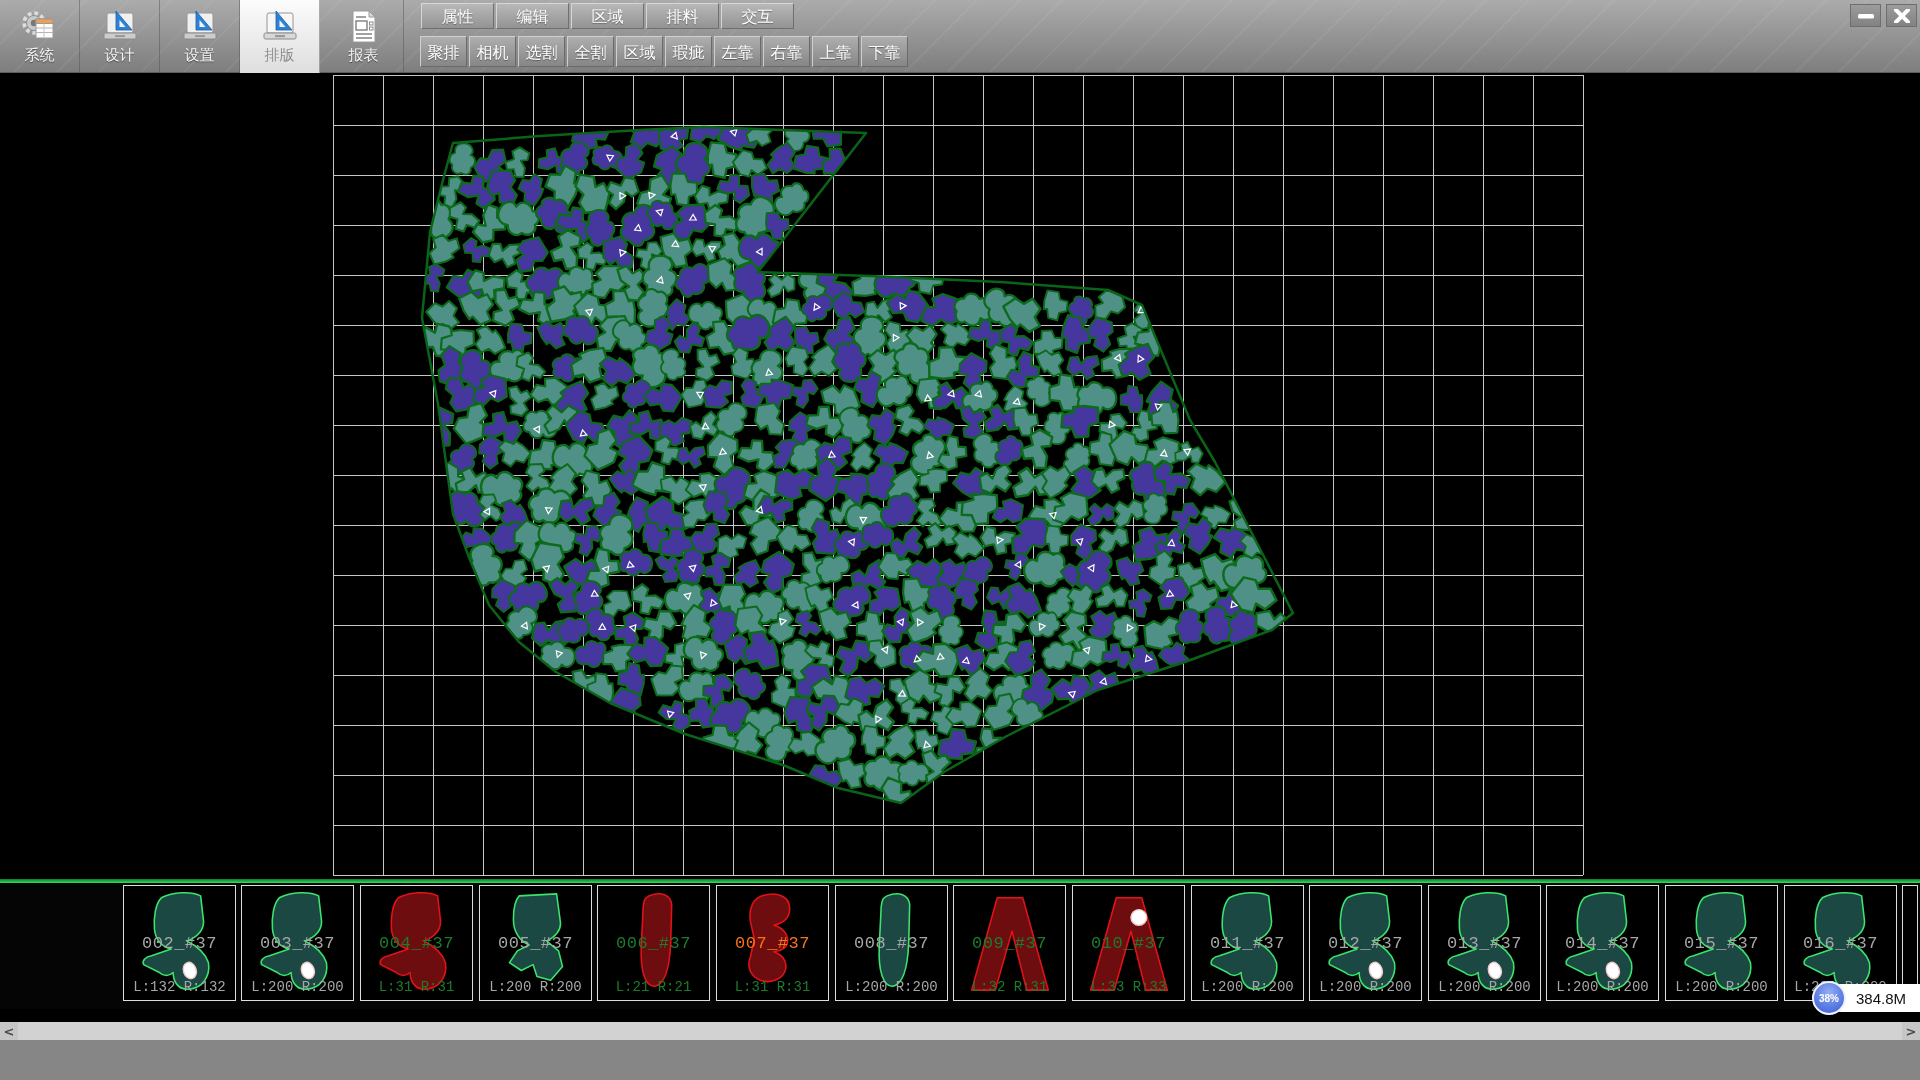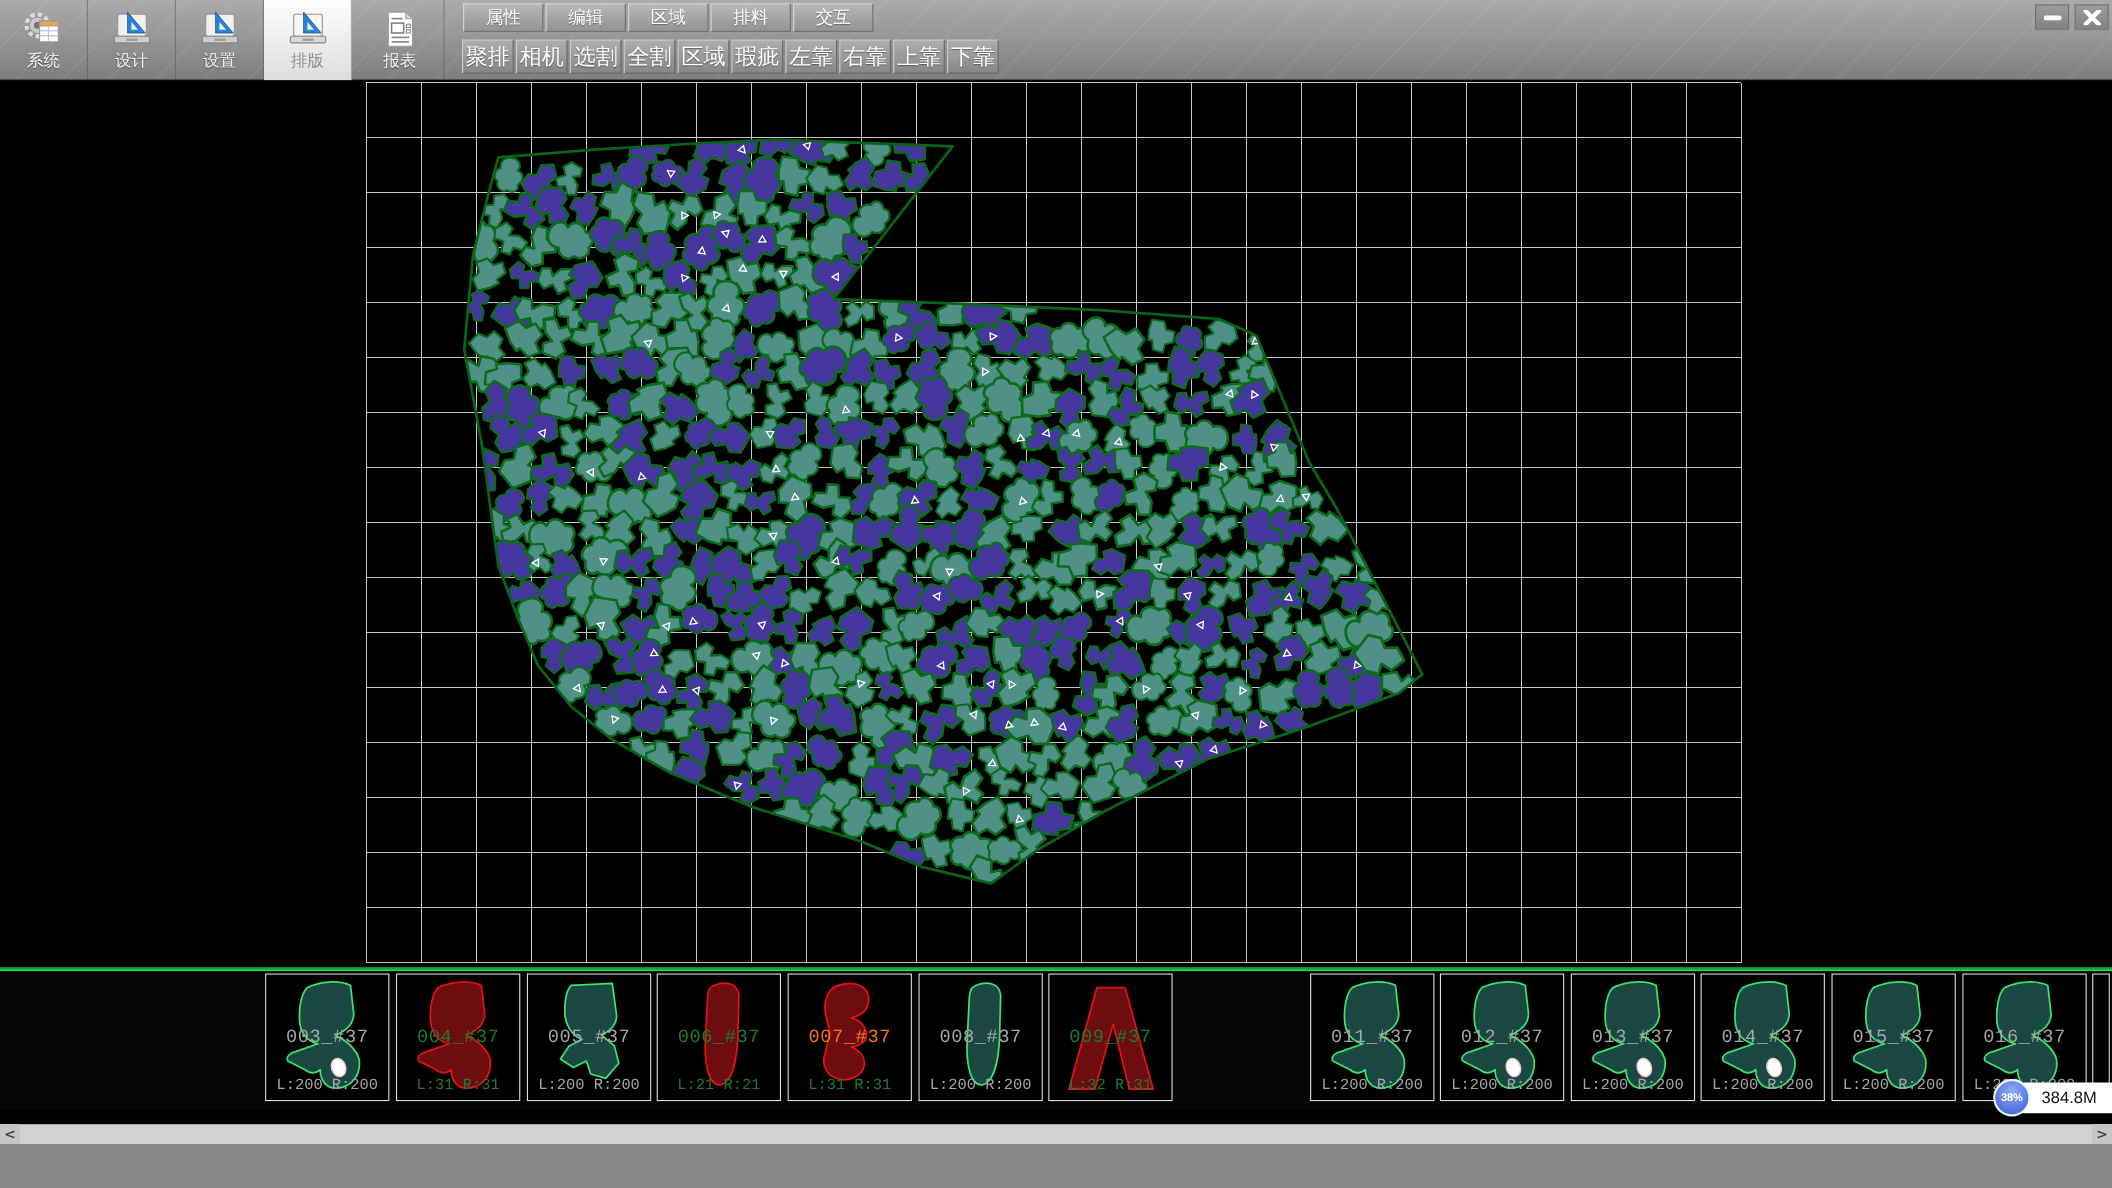--- a/index.html
+++ b/index.html
@@ -20,21 +20,21 @@
   .main-btn.active{background:linear-gradient(#fcfcfc,#dedede);}
   .main-btn.active .mlabel{color:#8f8f8f;text-shadow:none;}
   .main-btn.gap{margin-left:4px;}
 
   .menu-tabs{position:absolute;left:421px;top:3px;display:flex;gap:2px;}
   .menu-tab{width:73px;height:26px;line-height:26px;text-align:center;font-size:16px;color:#fff;
     text-shadow:0 1px 1px rgba(0,0,0,.35);
     background:linear-gradient(#b8b8b8,#939393);
     border:1px solid;border-color:#d6d6d6 #6f6f6f #6f6f6f #d6d6d6;box-sizing:border-box;}
   .action-row{position:absolute;left:420px;top:36px;display:flex;gap:2px;}
-  .action-btn{width:47px;height:31px;line-height:31px;text-align:center;font-size:20px;color:#fff;
+  .action-btn{width:47px;height:31px;line-height:31px;text-align:center;font-size:16px;color:#fff;
     text-shadow:0 1px 1px rgba(0,0,0,.4);
     background:linear-gradient(#aeaeae,#868686);
     border:1px solid;border-color:#cfcfcf #6a6a6a #6a6a6a #cfcfcf;box-sizing:border-box;}
 
   .win-controls{position:absolute;right:3px;top:4px;display:flex;gap:5px;}
   .win-btn{width:31px;height:23px;display:flex;align-items:center;justify-content:center;
     background:linear-gradient(#9c9c9c,#828282);border:1px solid #6e6e6e;box-sizing:border-box;}
 
   
   .canvas-area{position:absolute;left:0;top:73px;width:1920px;height:806px;background:#000;}
@@ -782,25 +782,33 @@
           <path d="M0,-3.4 L3.2,2.4 L-3.2,2.4 Z" transform="translate(670.1,641.2) rotate(193)" fill="none" stroke="#ffffff" stroke-width="1.2"></path>
           <path d="M0,-3.4 L3.2,2.4 L-3.2,2.4 Z" transform="translate(877.6,646.5) rotate(207)" fill="none" stroke="#ffffff" stroke-width="1.2"></path>
           <path d="M0,-3.4 L3.2,2.4 L-3.2,2.4 Z" transform="translate(926.6,671.6) rotate(347)" fill="none" stroke="#ffffff" stroke-width="1.2"></path>
         </g>
         <polygon points="453,70 540,63 640,57 704,54 866,60 758,199 870,203 1000,209 1108,217 1142,232 1190,347 1215,389 1245,447 1293,540 1272,557 1185,589 1098,617 1005,664 944,699 901,730 838,715 783,692 685,661 610,630 556,599 519,569 489,532 470,487 453,441 438,331 422,245 430,159 443,107" fill="none" stroke="#0a6418" stroke-width="2.5" stroke-linejoin="round"></polygon>
       </svg>
   </div>
 
   <div class="tray-topline"></div>
   <div class="tray" id="tray">
-      <div class="tray-cell" style="left: 241px;">
+      <div class="tray-cell" style="left: 123px;">
         <svg viewBox="0 0 94 112" width="96" height="110">
           <path d="M28,10 C40,4 58,3 68,8 L71,34 C71,44 64,50 54,54 C62,58 72,64 76,76 C78,90 70,102 56,103 C46,104 40,96 40,86 C36,90 30,90 26,86 L10,78 C8,74 12,70 18,69 L38,62 C28,60 22,52 21,42 C20,30 22,16 28,10 Z" fill="#1c4843" stroke="#3be46a" stroke-width="1.6" stroke-linejoin="round"></path>
           <ellipse cx="57" cy="84" rx="6.5" ry="8.5" transform="rotate(-18 57 84)" fill="#ffffff" stroke="#efc9c9" stroke-width="1.4"></ellipse>
         </svg>
+        <div class="piece-name" style="color: rgb(166, 166, 166);">002_#37</div>
+        <div class="piece-info" style="color: rgb(166, 166, 166);">L:132 R:132</div>
+      </div>
+      <div class="tray-cell" style="left: 241px;">
+        <svg viewBox="0 0 94 112" width="96" height="110">
+          <path d="M28,10 C40,4 58,3 68,8 L71,34 C71,44 64,50 54,54 C62,58 72,64 76,76 C78,90 70,102 56,103 C46,104 40,96 40,86 C36,90 30,90 26,86 L10,78 C8,74 12,70 18,69 L38,62 C28,60 22,52 21,42 C20,30 22,16 28,10 Z" fill="#1c4843" stroke="#3be46a" stroke-width="1.6" stroke-linejoin="round"></path>
+          <ellipse cx="57" cy="84" rx="6.5" ry="8.5" transform="rotate(-18 57 84)" fill="#ffffff" stroke="#efc9c9" stroke-width="1.4"></ellipse>
+        </svg>
         <div class="piece-name" style="color: rgb(166, 166, 166);">003_#37</div>
         <div class="piece-info" style="color: rgb(166, 166, 166);">L:200 R:200</div>
       </div>
       <div class="tray-cell" style="left: 360px;">
         <svg viewBox="0 0 94 112" width="96" height="110">
           <path d="M28,10 C40,4 58,3 68,8 L71,34 C71,44 64,50 54,54 C62,58 72,64 76,76 C78,90 70,102 56,103 C46,104 40,96 40,86 C36,90 30,90 26,86 L10,78 C8,74 12,70 18,69 L38,62 C28,60 22,52 21,42 C20,30 22,16 28,10 Z" fill="#6e0d10" stroke="#e31217" stroke-width="1.6" stroke-linejoin="round"></path>
         </svg>
         <div class="piece-name" style="color: rgb(28, 124, 44);">004_#37</div>
         <div class="piece-info" style="color: rgb(28, 124, 44);">L:31 R:31</div>
       </div>
@@ -831,20 +839,28 @@
         </svg>
         <div class="piece-name" style="color: rgb(166, 166, 166);">008_#37</div>
         <div class="piece-info" style="color: rgb(166, 166, 166);">L:200 R:200</div>
       </div>
       <div class="tray-cell" style="left: 953px;">
         <svg viewBox="0 0 94 112" width="96" height="110">
           <path d="M34,10 L60,10 L86,104 L64,104 L49,44 L32,104 L8,104 Z" fill="#6e0d10" stroke="#e31217" stroke-width="1.6" stroke-linejoin="round"></path>
         </svg>
         <div class="piece-name" style="color: rgb(28, 124, 44);">009_#37</div>
         <div class="piece-info" style="color: rgb(28, 124, 44);">L:32 R:31</div>
+      </div>
+      <div class="tray-cell" style="left: 1072px;">
+        <svg viewBox="0 0 94 112" width="96" height="110">
+          <path d="M34,10 L60,10 L86,104 L64,104 L49,44 L32,104 L8,104 Z" fill="#6e0d10" stroke="#e31217" stroke-width="1.6" stroke-linejoin="round"></path>
+          <ellipse cx="57" cy="30" rx="8" ry="8" fill="#ffffff" stroke="#efc9c9" stroke-width="1.4"></ellipse>
+        </svg>
+        <div class="piece-name" style="color: rgb(28, 124, 44);">010_#37</div>
+        <div class="piece-info" style="color: rgb(28, 124, 44);">L:33 R:33</div>
       </div>
       <div class="tray-cell" style="left: 1191px;">
         <svg viewBox="0 0 94 112" width="96" height="110">
           <path d="M28,10 C40,4 58,3 68,8 L71,34 C71,44 64,50 54,54 C62,58 72,64 76,76 C78,90 70,102 56,103 C46,104 40,96 40,86 C36,90 30,90 26,86 L10,78 C8,74 12,70 18,69 L38,62 C28,60 22,52 21,42 C20,30 22,16 28,10 Z" fill="#1c4843" stroke="#3be46a" stroke-width="1.6" stroke-linejoin="round"></path>
         </svg>
         <div class="piece-name" style="color: rgb(166, 166, 166);">011_#37</div>
         <div class="piece-info" style="color: rgb(166, 166, 166);">L:200 R:200</div>
       </div>
       <div class="tray-cell" style="left: 1309px;">
         <svg viewBox="0 0 94 112" width="96" height="110">

